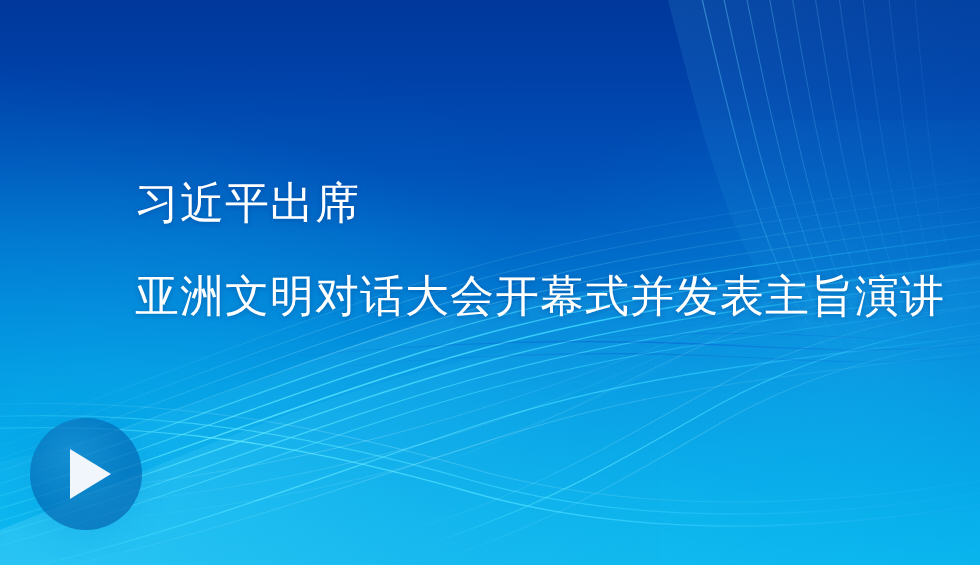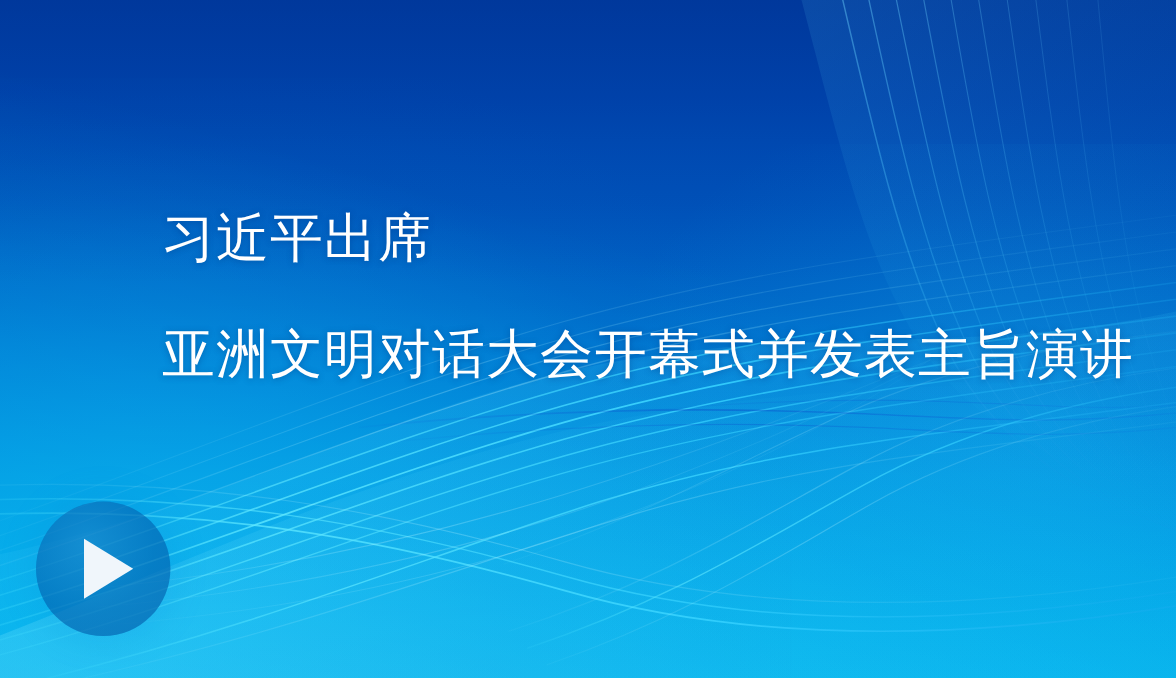--- a/index.html
+++ b/index.html
@@ -98,21 +98,20 @@
     color: #ffffff;
     font-weight: 400;
     letter-spacing: 1px;
     line-height: 1.12;
     text-shadow: 0 1px 5px rgba(0, 48, 120, 0.38);
     white-space: nowrap;
   }
   .headline-line.line-1 {
     font-size: 44px;
     margin-bottom: 44px;
-    font-family: Liberation Mono, monospace;
   }
   .headline-line.line-2 {
     font-size: 44px;
     margin-top: 24px;
   }
 
   
   .play-button {
     position: absolute;
     left: 30px;

